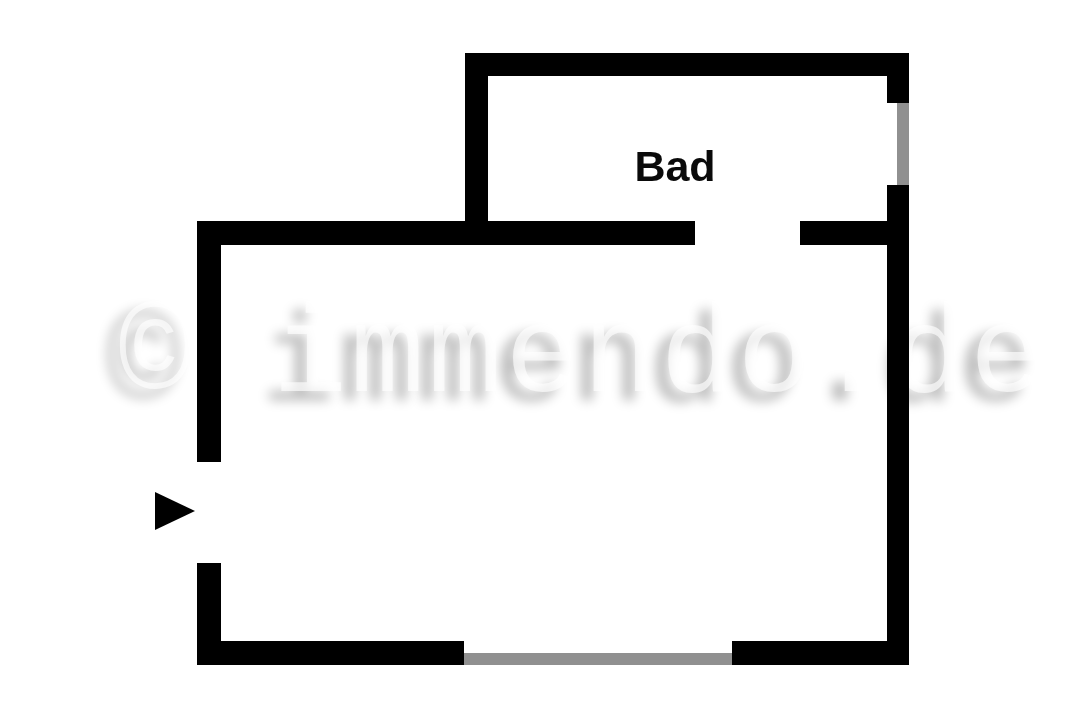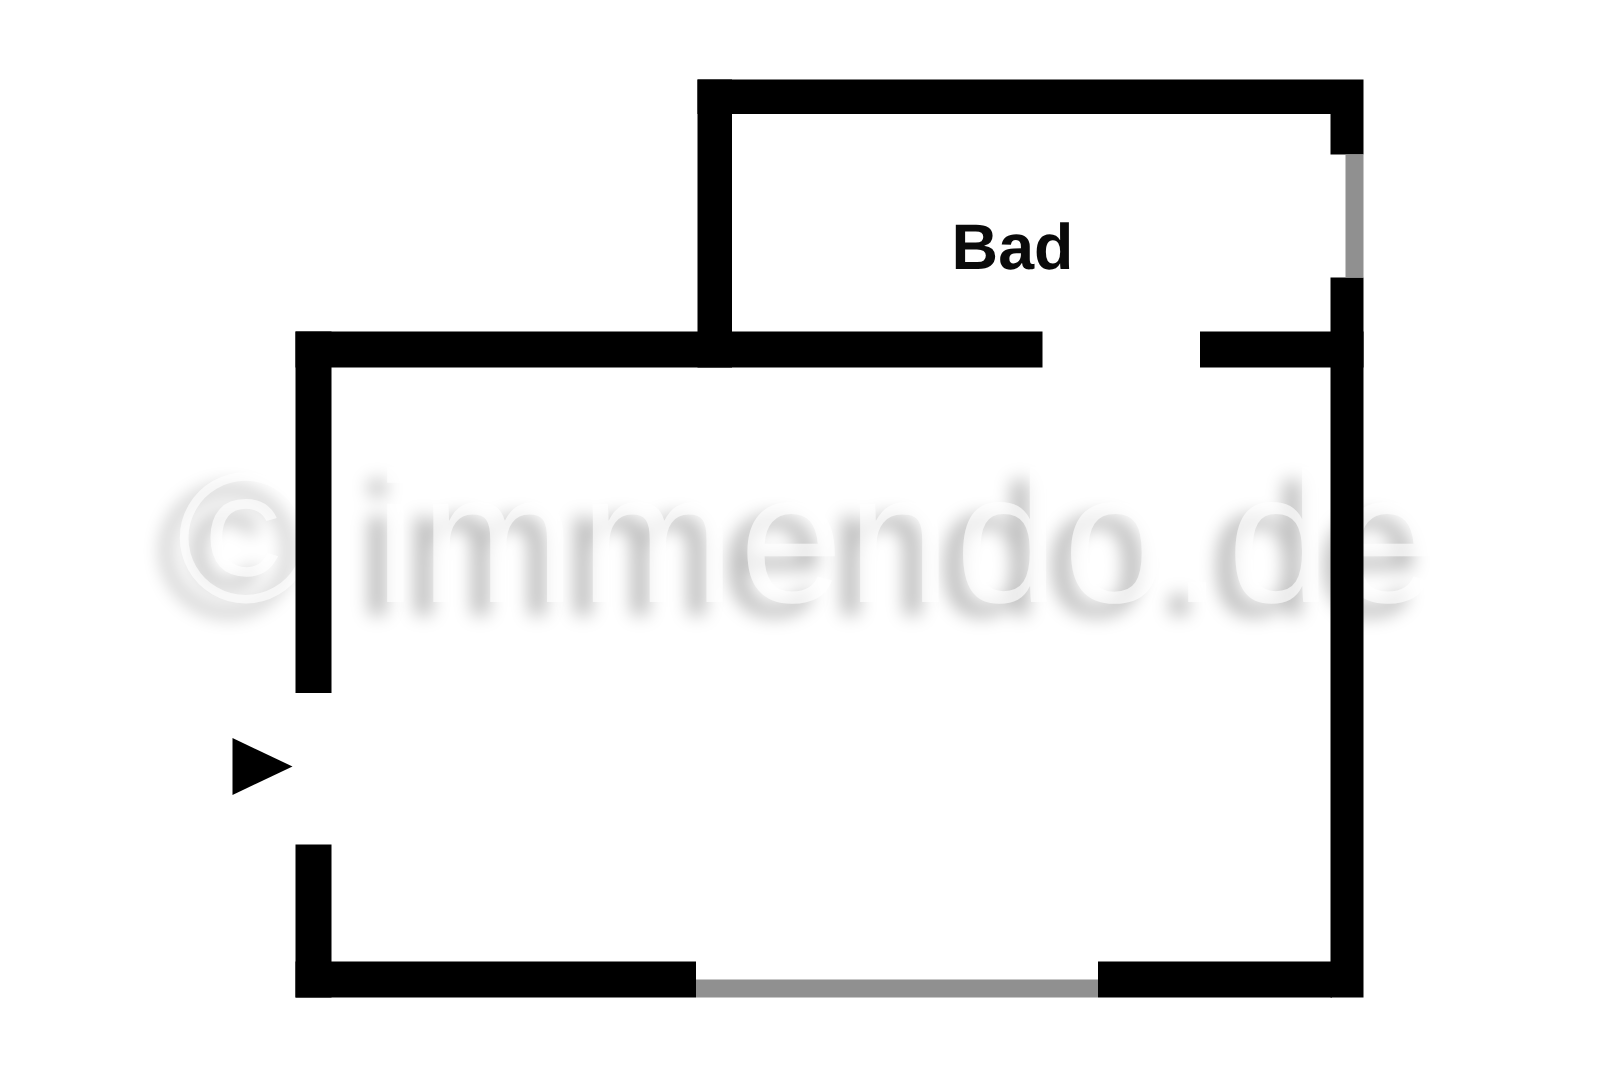--- a/index.html
+++ b/index.html
@@ -71,20 +71,21 @@
     left: 118px;
     top: 288px;
     font-size: 124px;
     letter-spacing: 3px;
     font-weight: normal;
     color: rgba(255, 255, 255, 0.65);
     text-shadow: -12px 9px 12px rgba(0, 0, 0, 0.28);
     white-space: nowrap;
     z-index: 2;
     pointer-events: none;
+    font-family: Liberation Mono, monospace;
   }
 </style>
 </head>
 <body>
 
 <div class="canvas">
 
   <div class="watermark">© immendo.de</div>
 
   <div class="room-label label-bad">Bad</div>

